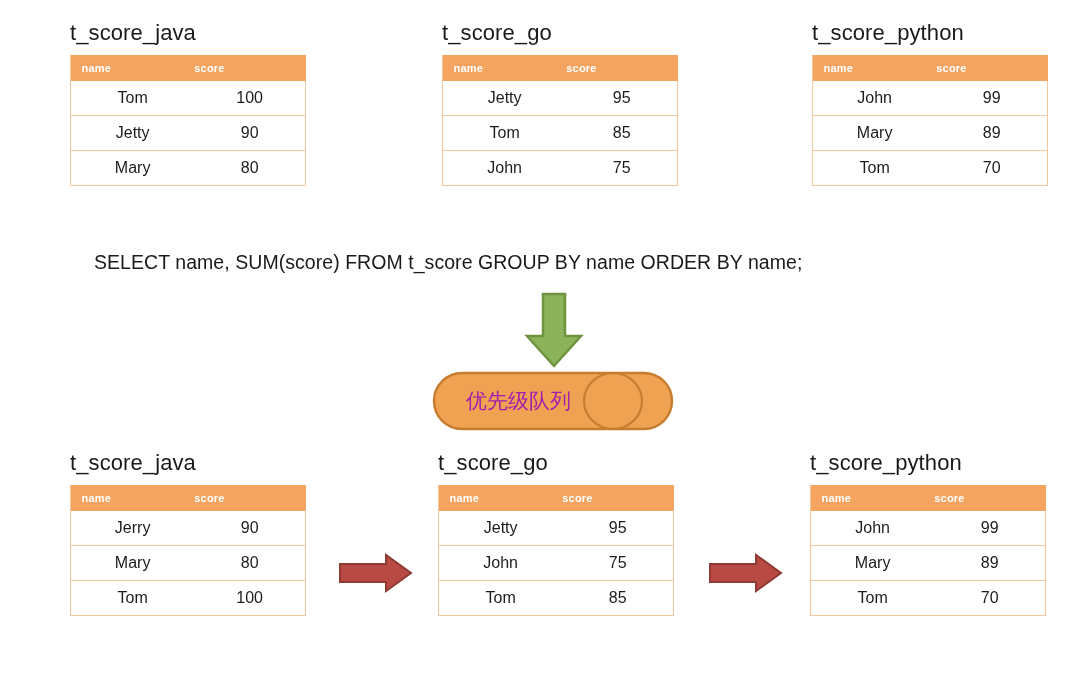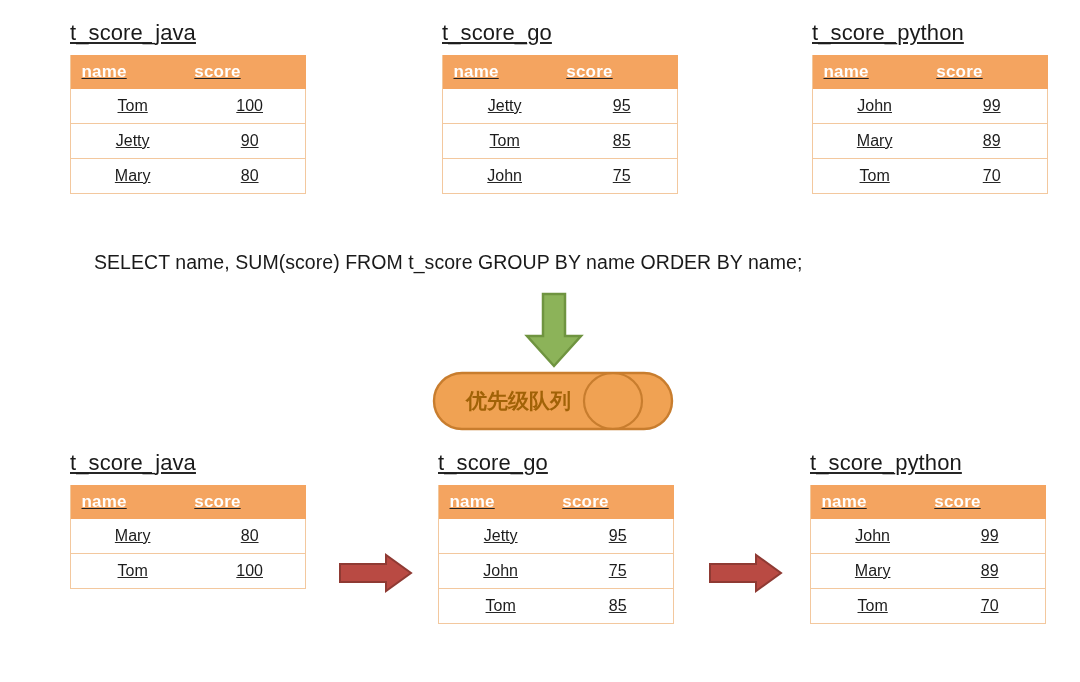--- a/index.html
+++ b/index.html
@@ -18,21 +18,20 @@
 
   .stage {
     position: absolute;
     inset: 0;
   }
 
   
   .tbl-block {
     position: absolute;
     width: 220px;
-    text-decoration: underline;
   }
   .tbl-title {
     font-size: 22px;
     line-height: 26px;
     color: #1a1a1a;
     letter-spacing: .1px;
     white-space: nowrap;
     margin-bottom: 9px;
     font-weight: 400;
   }
@@ -41,21 +40,21 @@
     border-collapse: collapse;
     table-layout: fixed;
     background: #ffffff;
     box-shadow: 0 0 0 1px #f2c79b inset;
   }
   .tbl col.c-name { width: 48%; }
   .tbl col.c-score { width: 52%; }
   .tbl thead th {
     background: #f4a460;
     color: #ffffff;
-    font-size: 17px;
+    font-size: 11px;
     font-weight: 700;
     text-align: left;
     padding: 7px 0 7px 11px;
     letter-spacing: .2px;
     border: none;
   }
   .tbl tbody td {
     font-size: 16px;
     font-weight: 400;
     color: #1c1c1c;
@@ -86,24 +85,24 @@
   }
 
   
   .cylinder {
     position: absolute;
   }
   .cyl-label {
     position: absolute;
     font-size: 21px;
     line-height: 21px;
-    color: #a16207;
+    color: #a21caf;
     white-space: nowrap;
     font-family: "DejaVu Sans", "Liberation Sans", sans-serif;
-    font-weight: 700;
+    font-weight: 400;
   }
 
   
   .red-arrow {
     position: absolute;
   }
 </style>
 </head>
 <body>
 
@@ -223,20 +222,24 @@
           <col class="c-score">
         </colgroup>
       <thead>
         <tr>
           <th>name</th>
           <th>score</th>
         </tr>
       </thead>
       <tbody>
         <tr>
+          <td>Jerry</td>
+          <td>90</td>
+        </tr>
+        <tr>
           <td>Mary</td>
           <td>80</td>
         </tr>
         <tr>
           <td>Tom</td>
           <td>100</td>
         </tr>
       </tbody>
     </table>
   </div>

